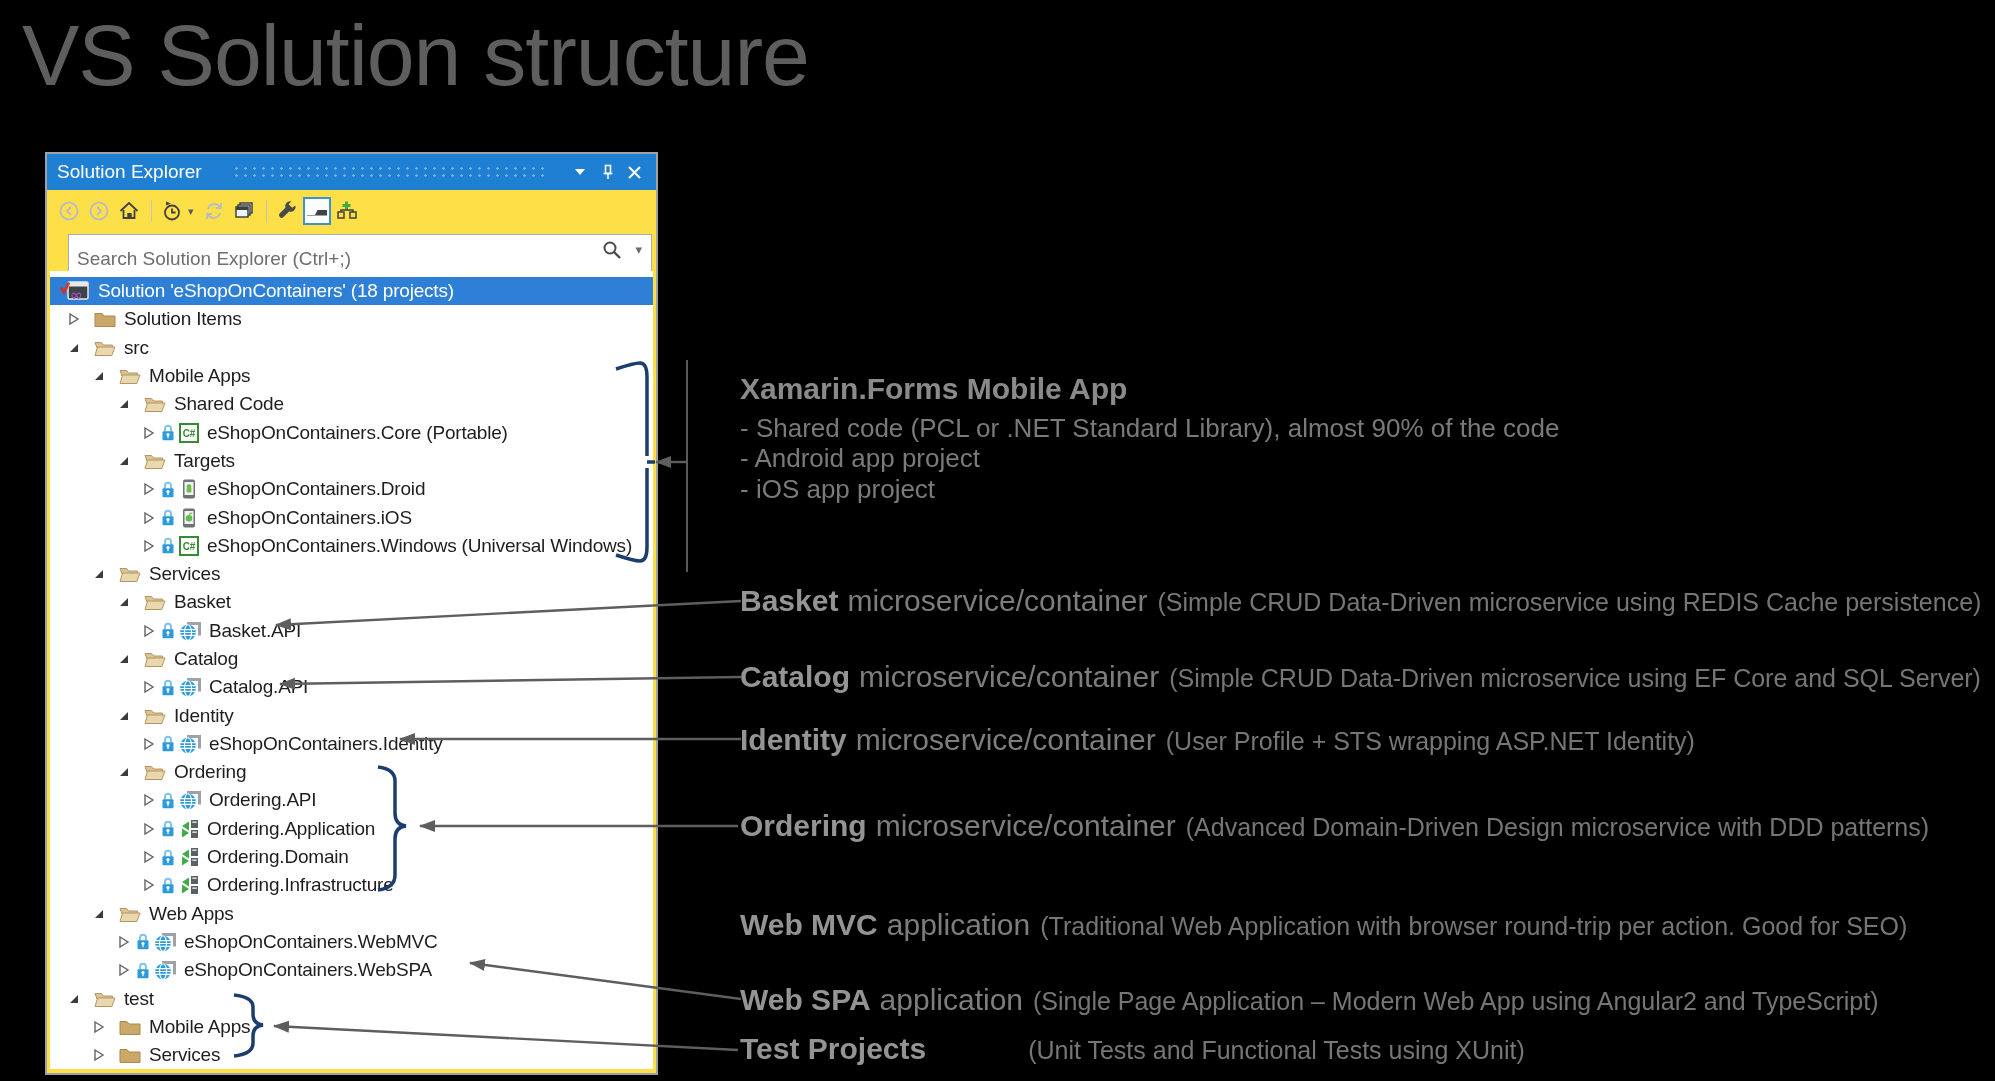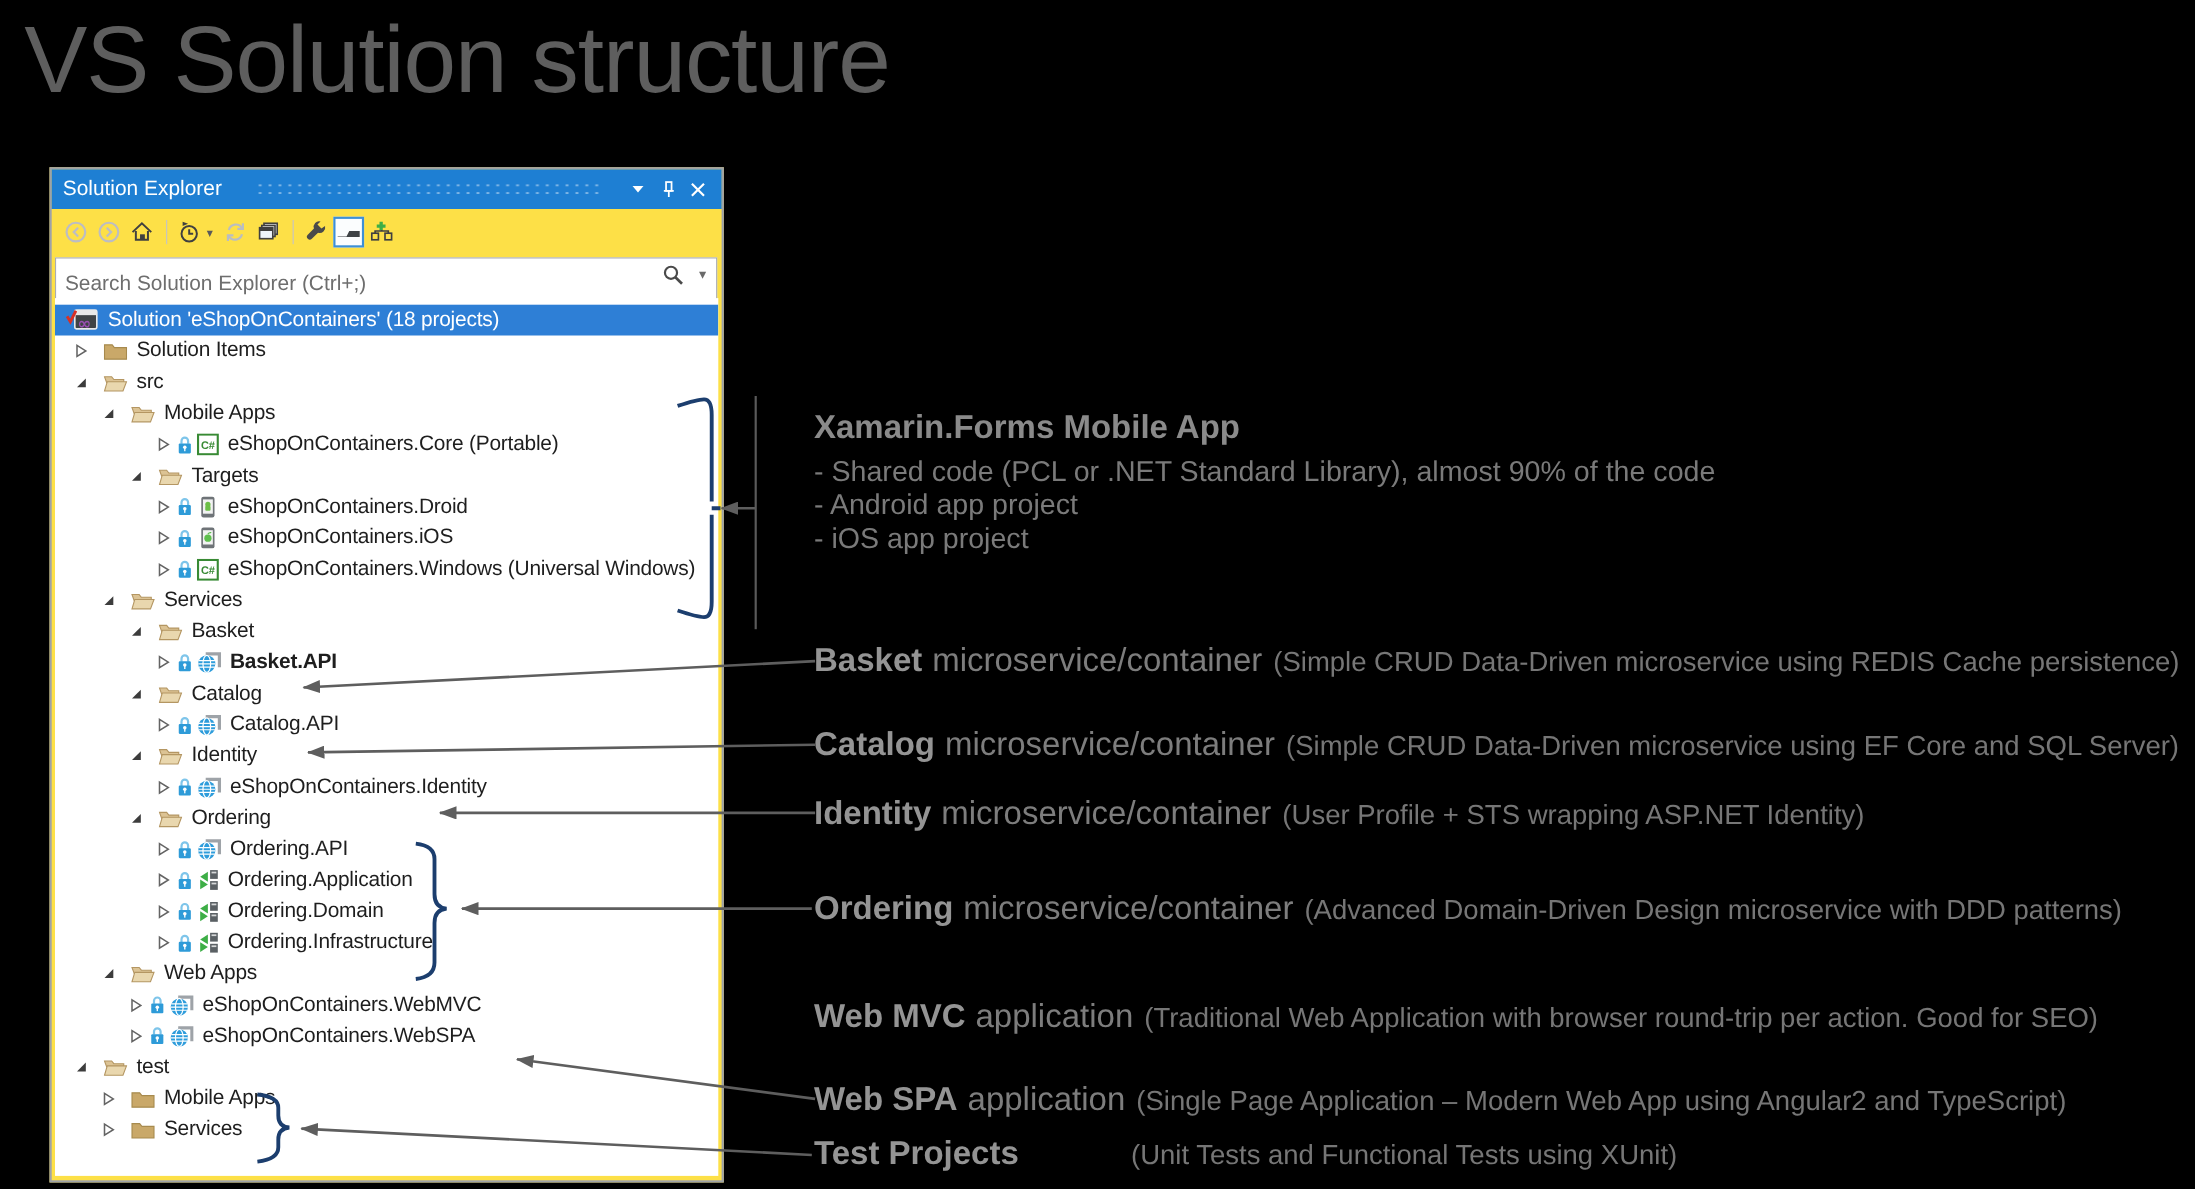--- a/index.html
+++ b/index.html
@@ -18,36 +18,36 @@
     background-size:9px 7px;}
   .tb-btn{position:absolute;top:8px;width:20px;height:20px;display:flex;align-items:center;justify-content:center;cursor:default;}
   #tb-drop{right:66px;} #tb-pin{right:38px;} #tb-close{right:12px;}
 
   #toolbar{left:0;top:36px;right:0;height:42px;display:flex;align-items:center;padding-left:8px;box-sizing:border-box;}
   .tool{width:28px;height:28px;display:flex;align-items:center;justify-content:center;margin-right:2px;}
   .tool.sel{border:2px solid #3d8fd6;background:#fbfdfe;box-sizing:border-box;}
   .tsep{width:1px;height:22px;background:#c3c4c9;margin:0 6px;}
   .tool-caret{width:10px;color:#5a5a5a;font-size:11px;margin-right:2px;}
 
-  #searchwrap{left:3px;right:4px;top:80px;height:50px;}
+  #searchwrap{left:21px;right:4px;top:80px;height:50px;}
   #search-input{width:100%;height:100%;box-sizing:border-box;border:1px solid #a9acb2;background:#fff;
     font-family:"Liberation Sans",sans-serif;font-size:19px;padding:0 56px 0 8px;color:#333;outline:none;}
   #search-input::placeholder{color:#6e6e6e;opacity:1;}
   #search-mag{right:30px;top:6px;} 
   #search-caret{right:10px;top:8px;color:#6a6a6a;font-size:13px;}
 
   #tree{left:3px;right:3px;top:117px;bottom:4px;background:#fff;overflow:hidden;padding-top:6px;}
   .row{height:28.3px;display:flex;align-items:center;font-size:19px;color:#1e1e1e;white-space:nowrap;letter-spacing:-0.2px;}
   .row.sel{background:#2e7fd6;color:#fff;}
   .row .sp{flex:0 0 auto;height:1px;}
   .row .exp{flex:0 0 16px;height:16px;display:flex;align-items:center;justify-content:center;}
   .row .lock{flex:0 0 14px;margin-left:4px;display:flex;align-items:center;}
   .row .ico{margin-left:4px;display:flex;align-items:center;}
   .row .lbl{margin-left:8px;}
-  .row.b .lbl{font-weight:bold;}
+  .row.b .lbl{font-weight:normal;}
 
   
   .anno{color:#7d7d7d;white-space:nowrap;z-index:20;}
   .svc{display:flex;align-items:baseline;transform:translateY(-50%);}
   .svc .bold{font-weight:bold;font-size:30px;color:#949494;}
   .svc .mid{font-size:30px;color:#7d7d7d;margin-left:9px;}
   .svc .mid:empty{margin-left:0;}
   .svc .detail{font-size:25px;color:#767676;margin-left:10px;}
   #xa-head{font-size:30px;font-weight:bold;color:#8a8a8a;}
   #xa-bullets{margin-top:7px;font-size:26px;color:#7a7a7a;line-height:30.4px;}
@@ -214,20 +214,36 @@
         <span class="sp" style="width: 8px;"></span>
         <span class="ico">
           <svg width="22" height="18" viewBox="0 0 22 18">
             <path d="M1,3.5 h6.5 l2,2.5 h9 v3 h-15.5 z" fill="#dcc394" stroke="#b49662" stroke-width="1"></path>
             <path d="M3.5,8 h17.5 l-3.2,8.5 h-16.8 z" fill="#e9d7ae" stroke="#b49662" stroke-width="1"></path>
           </svg>
         </span>
         <span class="lbl">Mobile Apps</span>
       </div>
       <div class="row">
+        <span class="sp" style="width: 66px;"></span>
+        <span class="exp">
+          <svg width="12" height="12" viewBox="0 0 12 12">
+            <path d="M10,2 L10,10 L2,10 Z" fill="#3c3c3c"></path>
+          </svg>
+        </span>
+        <span class="sp" style="width: 8px;"></span>
+        <span class="ico">
+          <svg width="22" height="18" viewBox="0 0 22 18">
+            <path d="M1,3.5 h6.5 l2,2.5 h9 v3 h-15.5 z" fill="#dcc394" stroke="#b49662" stroke-width="1"></path>
+            <path d="M3.5,8 h17.5 l-3.2,8.5 h-16.8 z" fill="#e9d7ae" stroke="#b49662" stroke-width="1"></path>
+          </svg>
+        </span>
+        <span class="lbl">Shared Code</span>
+      </div>
+      <div class="row">
         <span class="sp" style="width: 91px;"></span>
         <span class="exp">
           <svg width="12" height="14" viewBox="0 0 12 14">
             <path d="M2,2 L10,7 L2,12 Z" fill="#ffffff" stroke="#646464" stroke-width="1.4"></path>
           </svg>
         </span>
         <span class="lock">
           <svg width="14" height="17" viewBox="0 0 13 17">
             <path d="M3.5,7.5 V4.8 a3,3 0 0 1 6,0 V7.5" fill="none" stroke="#7ec5ea" stroke-width="2"></path>
             <rect x="1" y="7.2" width="11" height="9" rx="1" fill="#2e9bd8"></rect>

